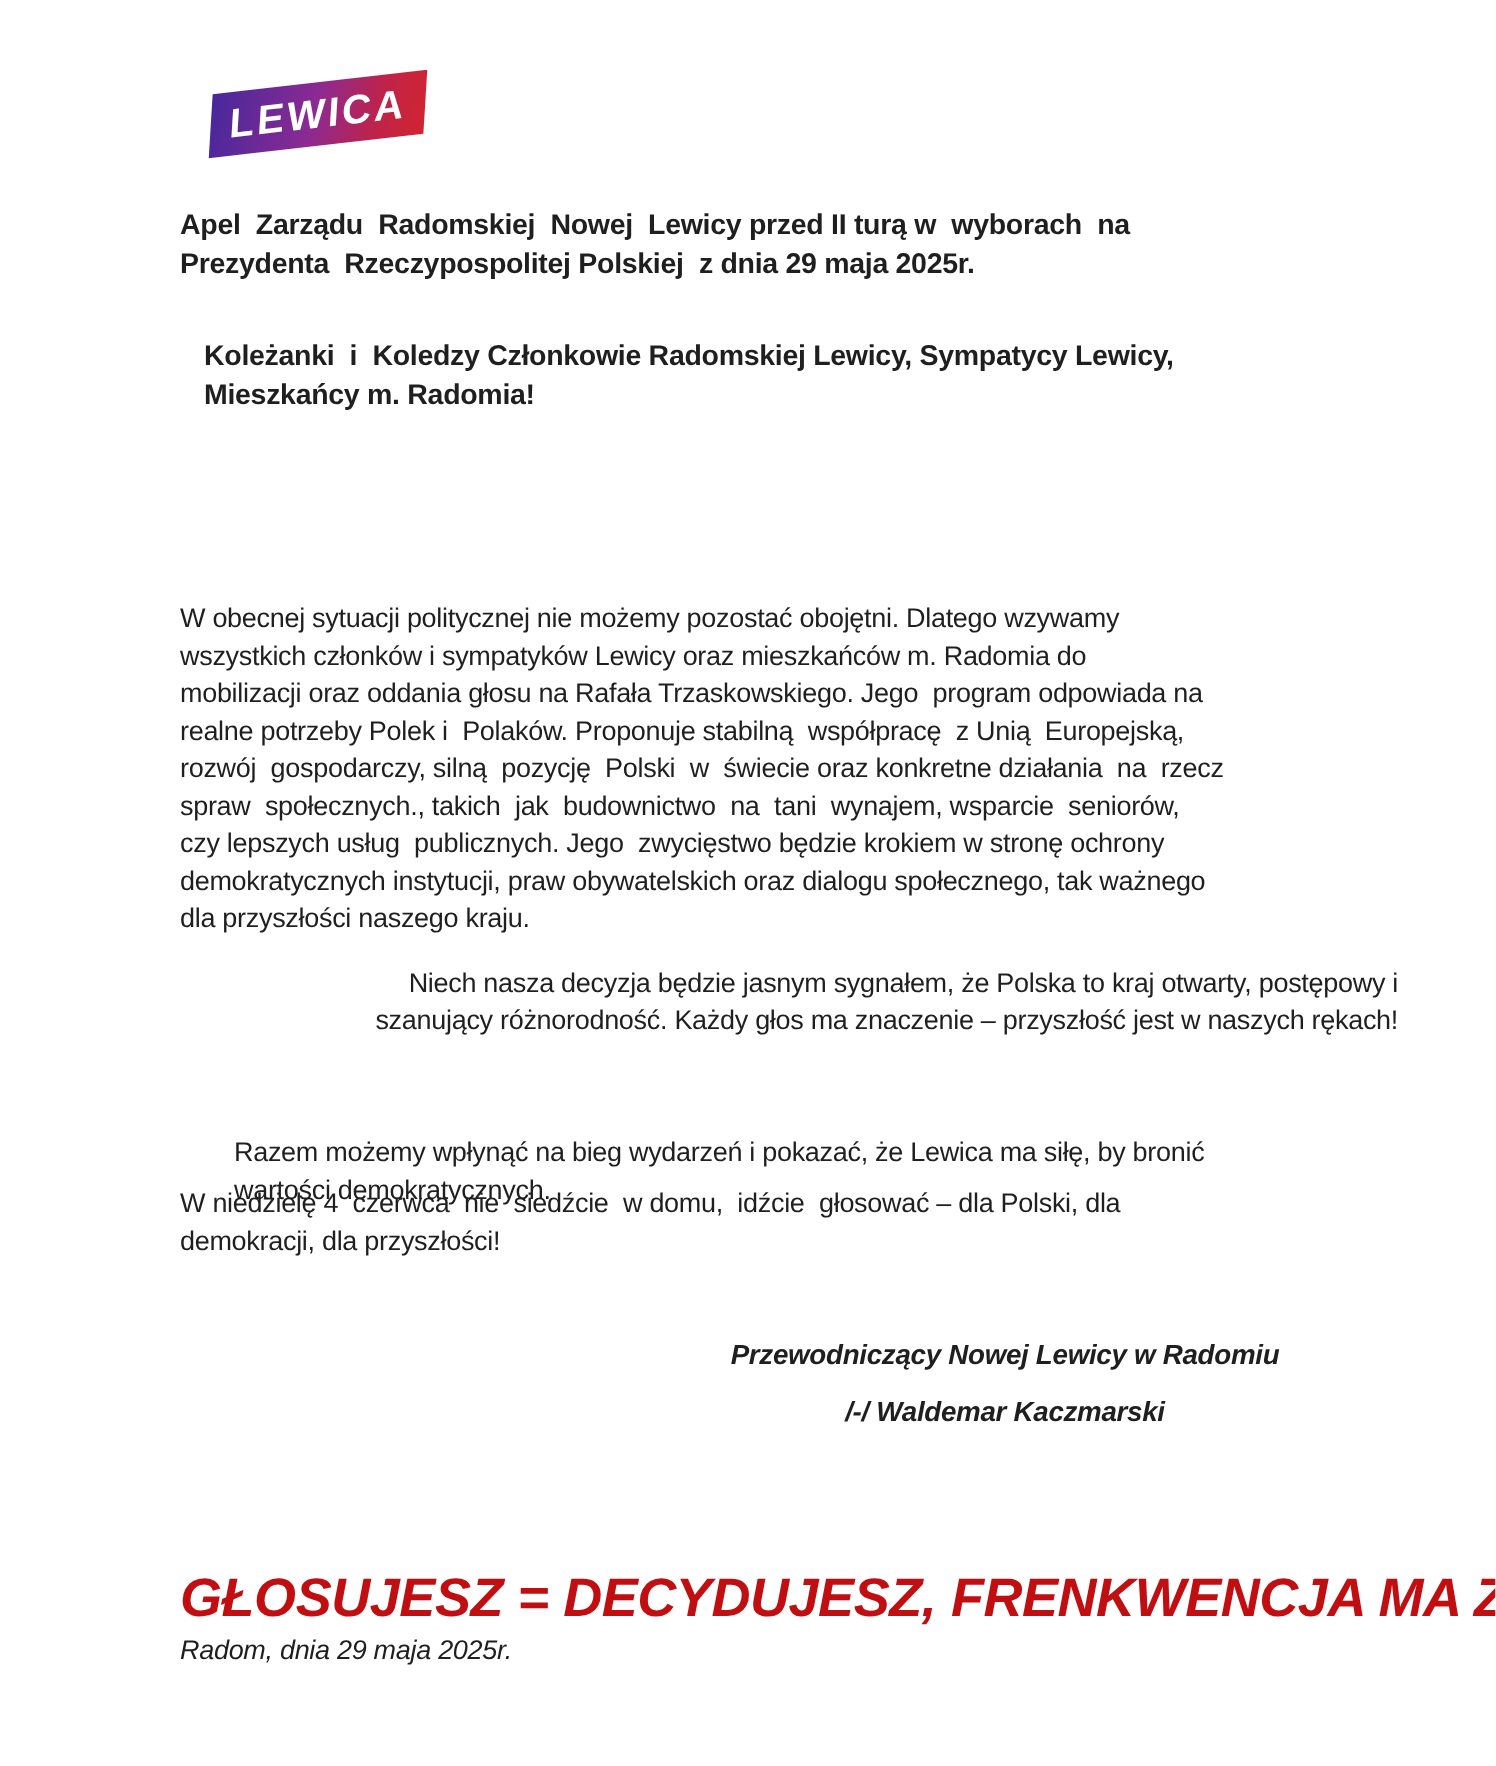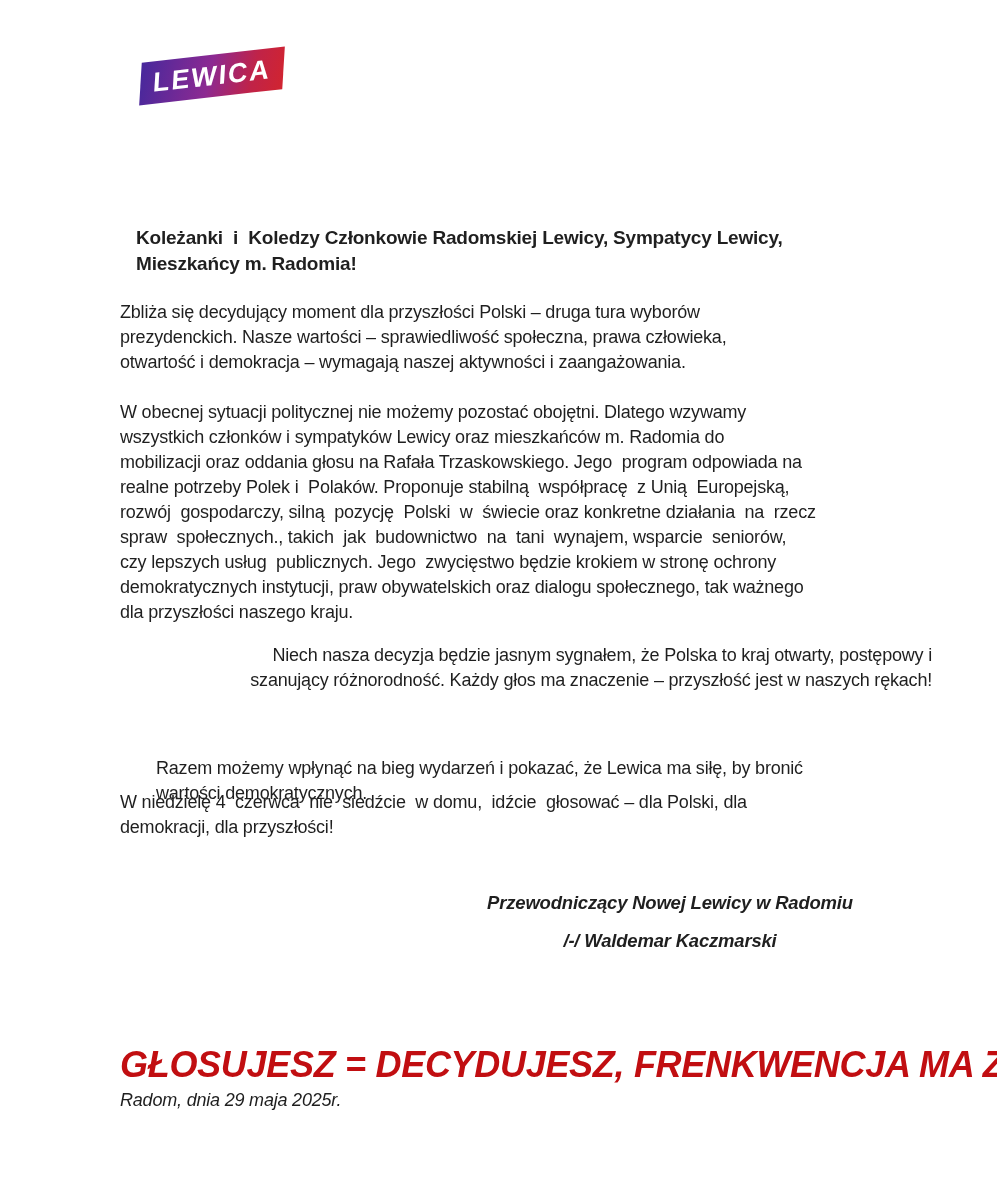--- a/index.html
+++ b/index.html
@@ -89,27 +89,26 @@
 </style>
 </head>
 <body>
 
 <div class="page">
 
   <div class="logo">
     <span class="logo-text">LEWICA</span>
   </div>
 
+  <div class="abs heading pre">Apel  Zarządu  Radomskiej  Nowej  Lewicy przed II turą w  wyborach  na
+Prezydenta  Rzeczypospolitej Polskiej  z dnia 29 maja 2025r.</div>
 
   <div class="abs salutation pre">Koleżanki  i  Koledzy Członkowie Radomskiej Lewicy, Sympatycy Lewicy,
 Mieszkańcy m. Radomia!</div>
 
-  <div class="abs body-par p1 pre">Zbliża się decydujący moment dla przyszłości Polski – druga tura wyborów
-prezydenckich. Nasze wartości – sprawiedliwość społeczna, prawa człowieka,
-otwartość i demokracja – wymagają naszej aktywności i zaangażowania.</div>
 
   <div class="abs body-par p2 pre"><span>W obecnej sytuacji politycznej nie możemy pozostać obojętni. Dlatego wzywamy
 wszystkich członków i sympatyków Lewicy oraz mieszkańców m. Radomia do
 mobilizacji oraz oddania głosu na </span><span class="bold-inline">Rafała Trzaskowskiego</span><span>. Jego  program odpowiada na
 realne potrzeby Polek i  Polaków. Proponuje stabilną  współpracę  z Unią  Europejską,
 rozwój  gospodarczy, silną  pozycję  Polski  w  świecie oraz konkretne działania  na  rzecz
 spraw  społecznych., takich  jak  budownictwo  na  tani  wynajem, wsparcie  seniorów,
 czy lepszych usług  publicznych. Jego  zwycięstwo będzie krokiem w stronę ochrony
 demokratycznych instytucji, praw obywatelskich oraz dialogu społecznego, tak ważnego
 dla przyszłości naszego kraju.</span></div>

